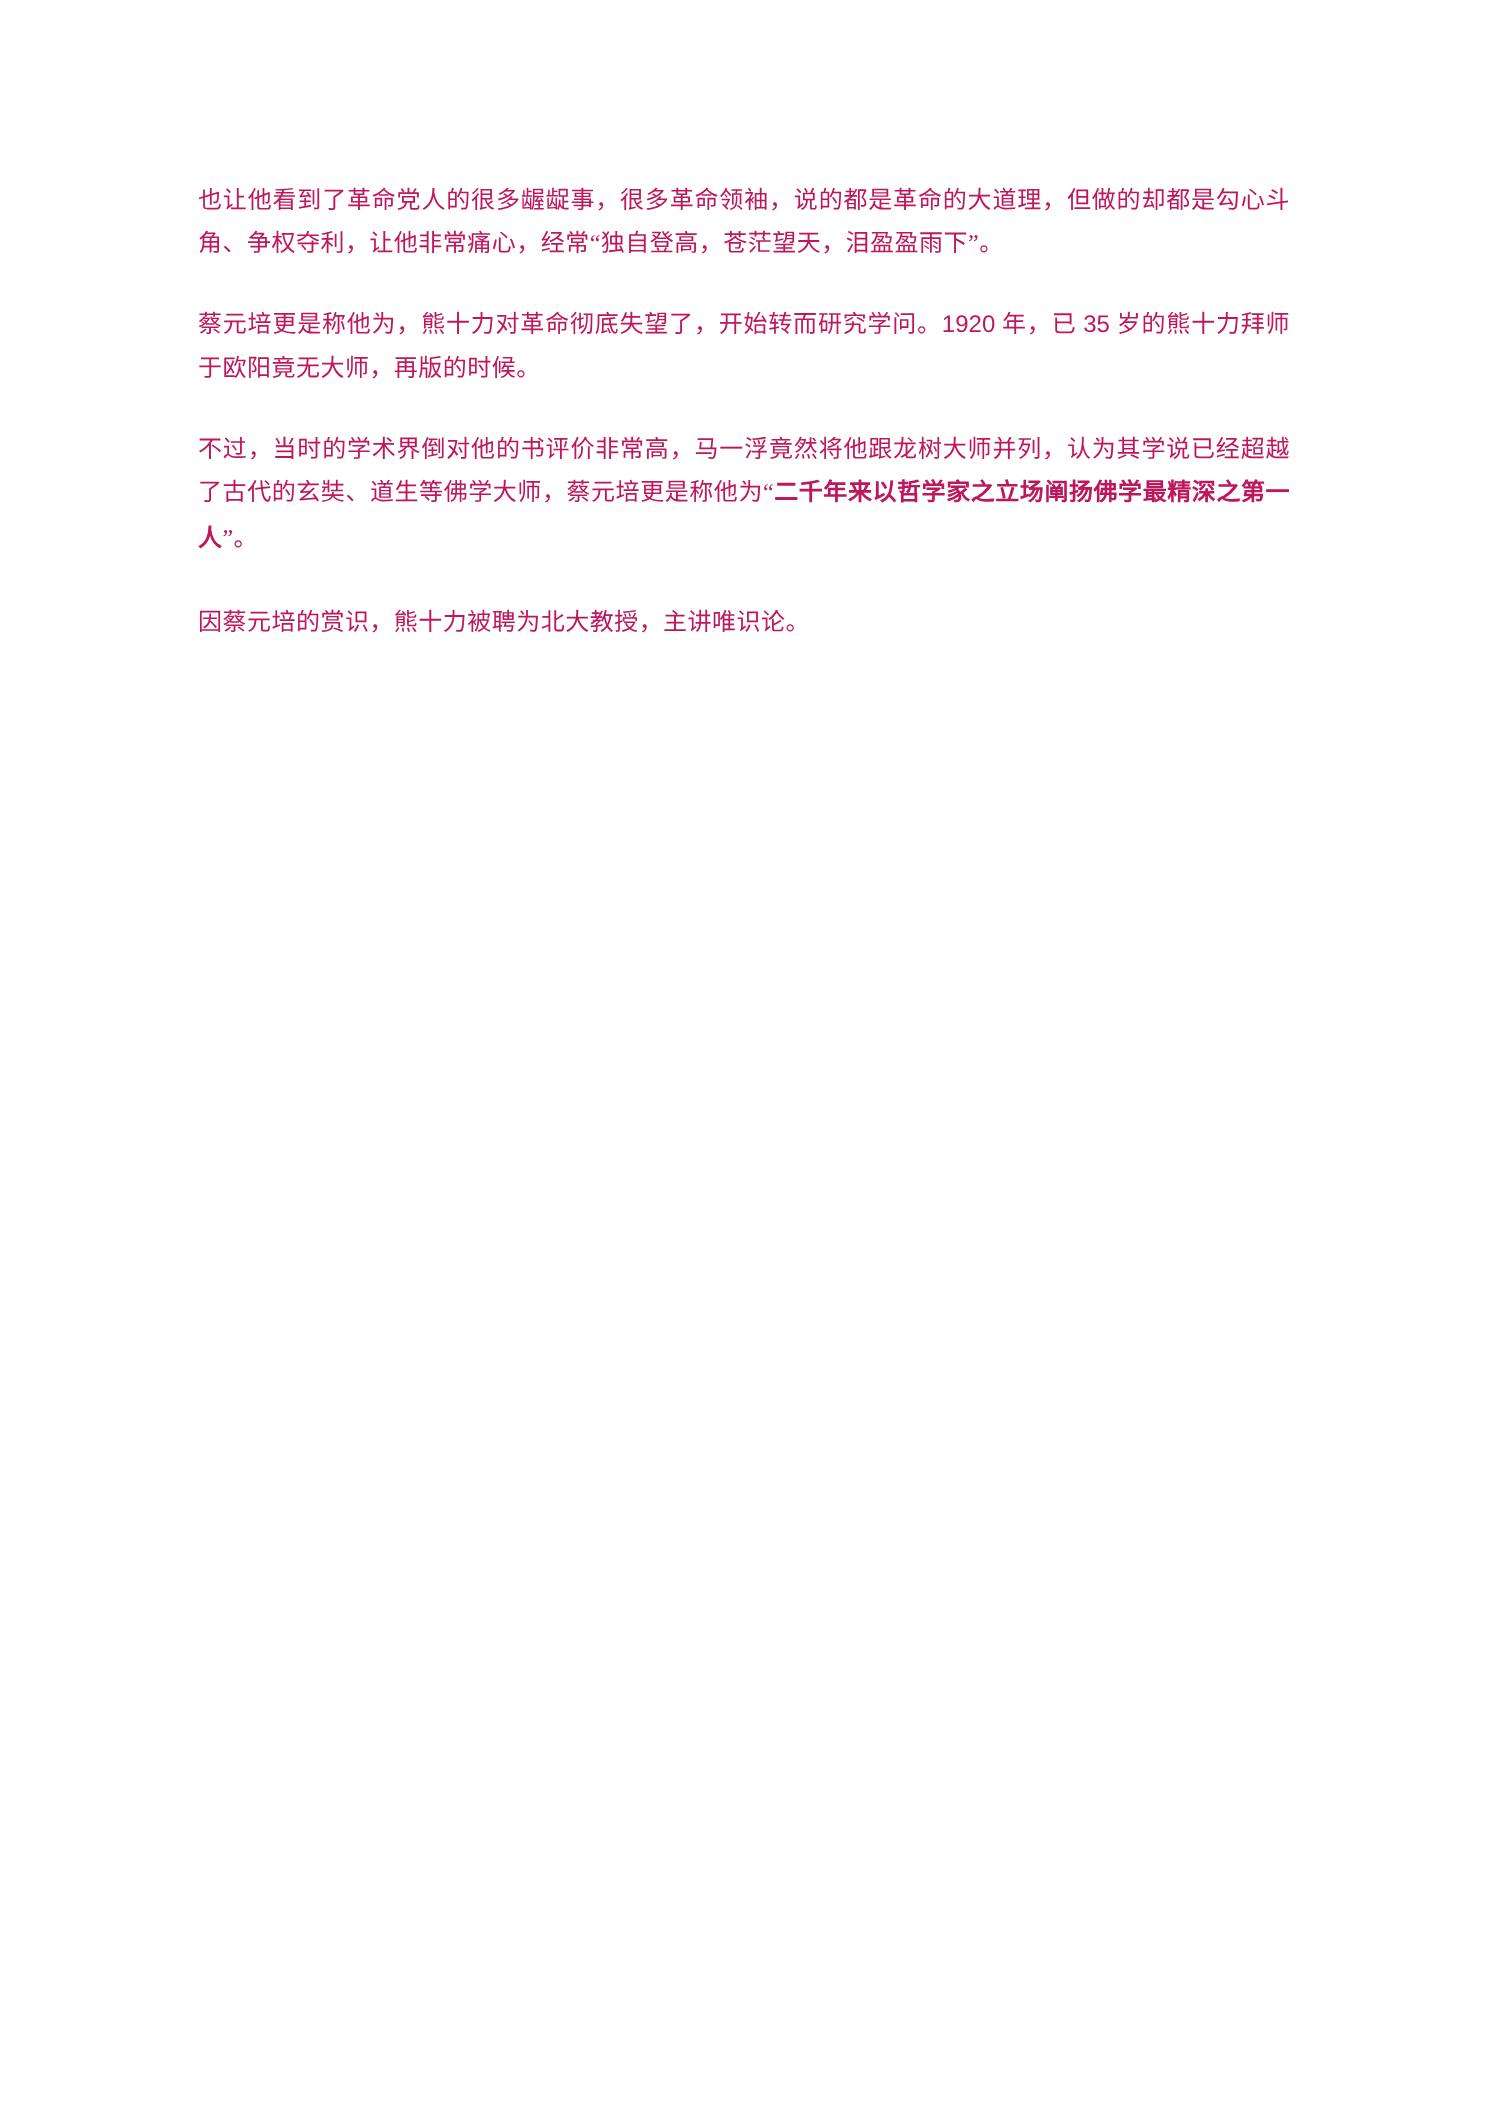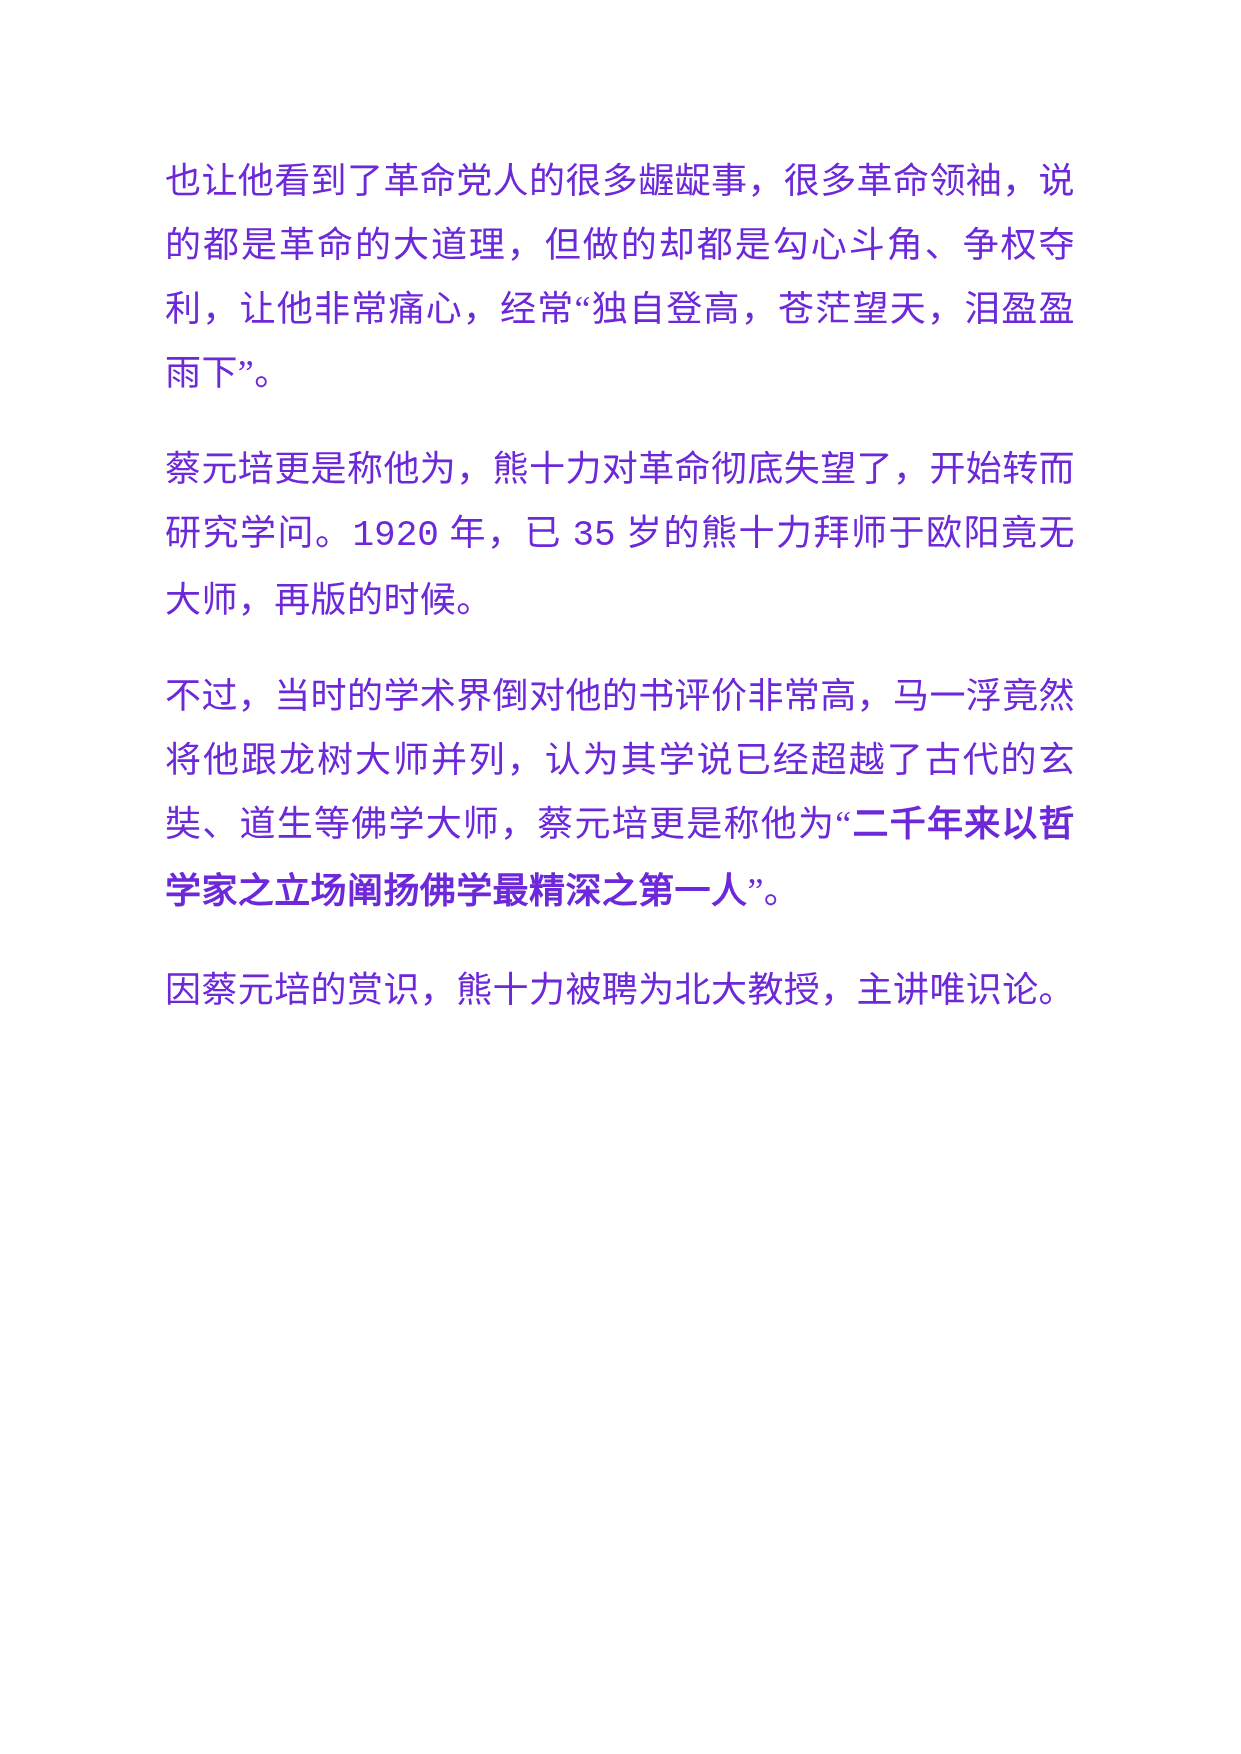--- a/index.html
+++ b/index.html
@@ -15,35 +15,35 @@
   .page {
     box-sizing: border-box;
     width: 1241px;
     height: 1754px;
     background: #ffffff;
     padding: 149px 166px 0 165px;
   }
   .para {
     margin: 0 0 32px 0;
     font-family: "Liberation Serif", "DejaVu Serif", serif;
-    font-size: 36px;
-    line-height: 64px;
-    color: #6d28d9;
+    font-size: 20px;
+    line-height: 36px;
+    color: #be185d;
     text-align: justify;
     letter-spacing: 0.4px;
   }
   .para:last-child {
     margin-bottom: 0;
   }
   .run-normal {
     font-family: "Liberation Serif", "DejaVu Serif", serif;
     font-weight: normal;
   }
   .run-latin-number {
-    font-family: Liberation Mono, monospace;
+    font-family: Liberation Sans, sans-serif;
     font-weight: normal;
     letter-spacing: 0;
     margin-top: 19px;
   }
   .run-bold {
     font-family: Liberation Mono, monospace;
     font-weight: bold;
   }
 </style>
 </head>

